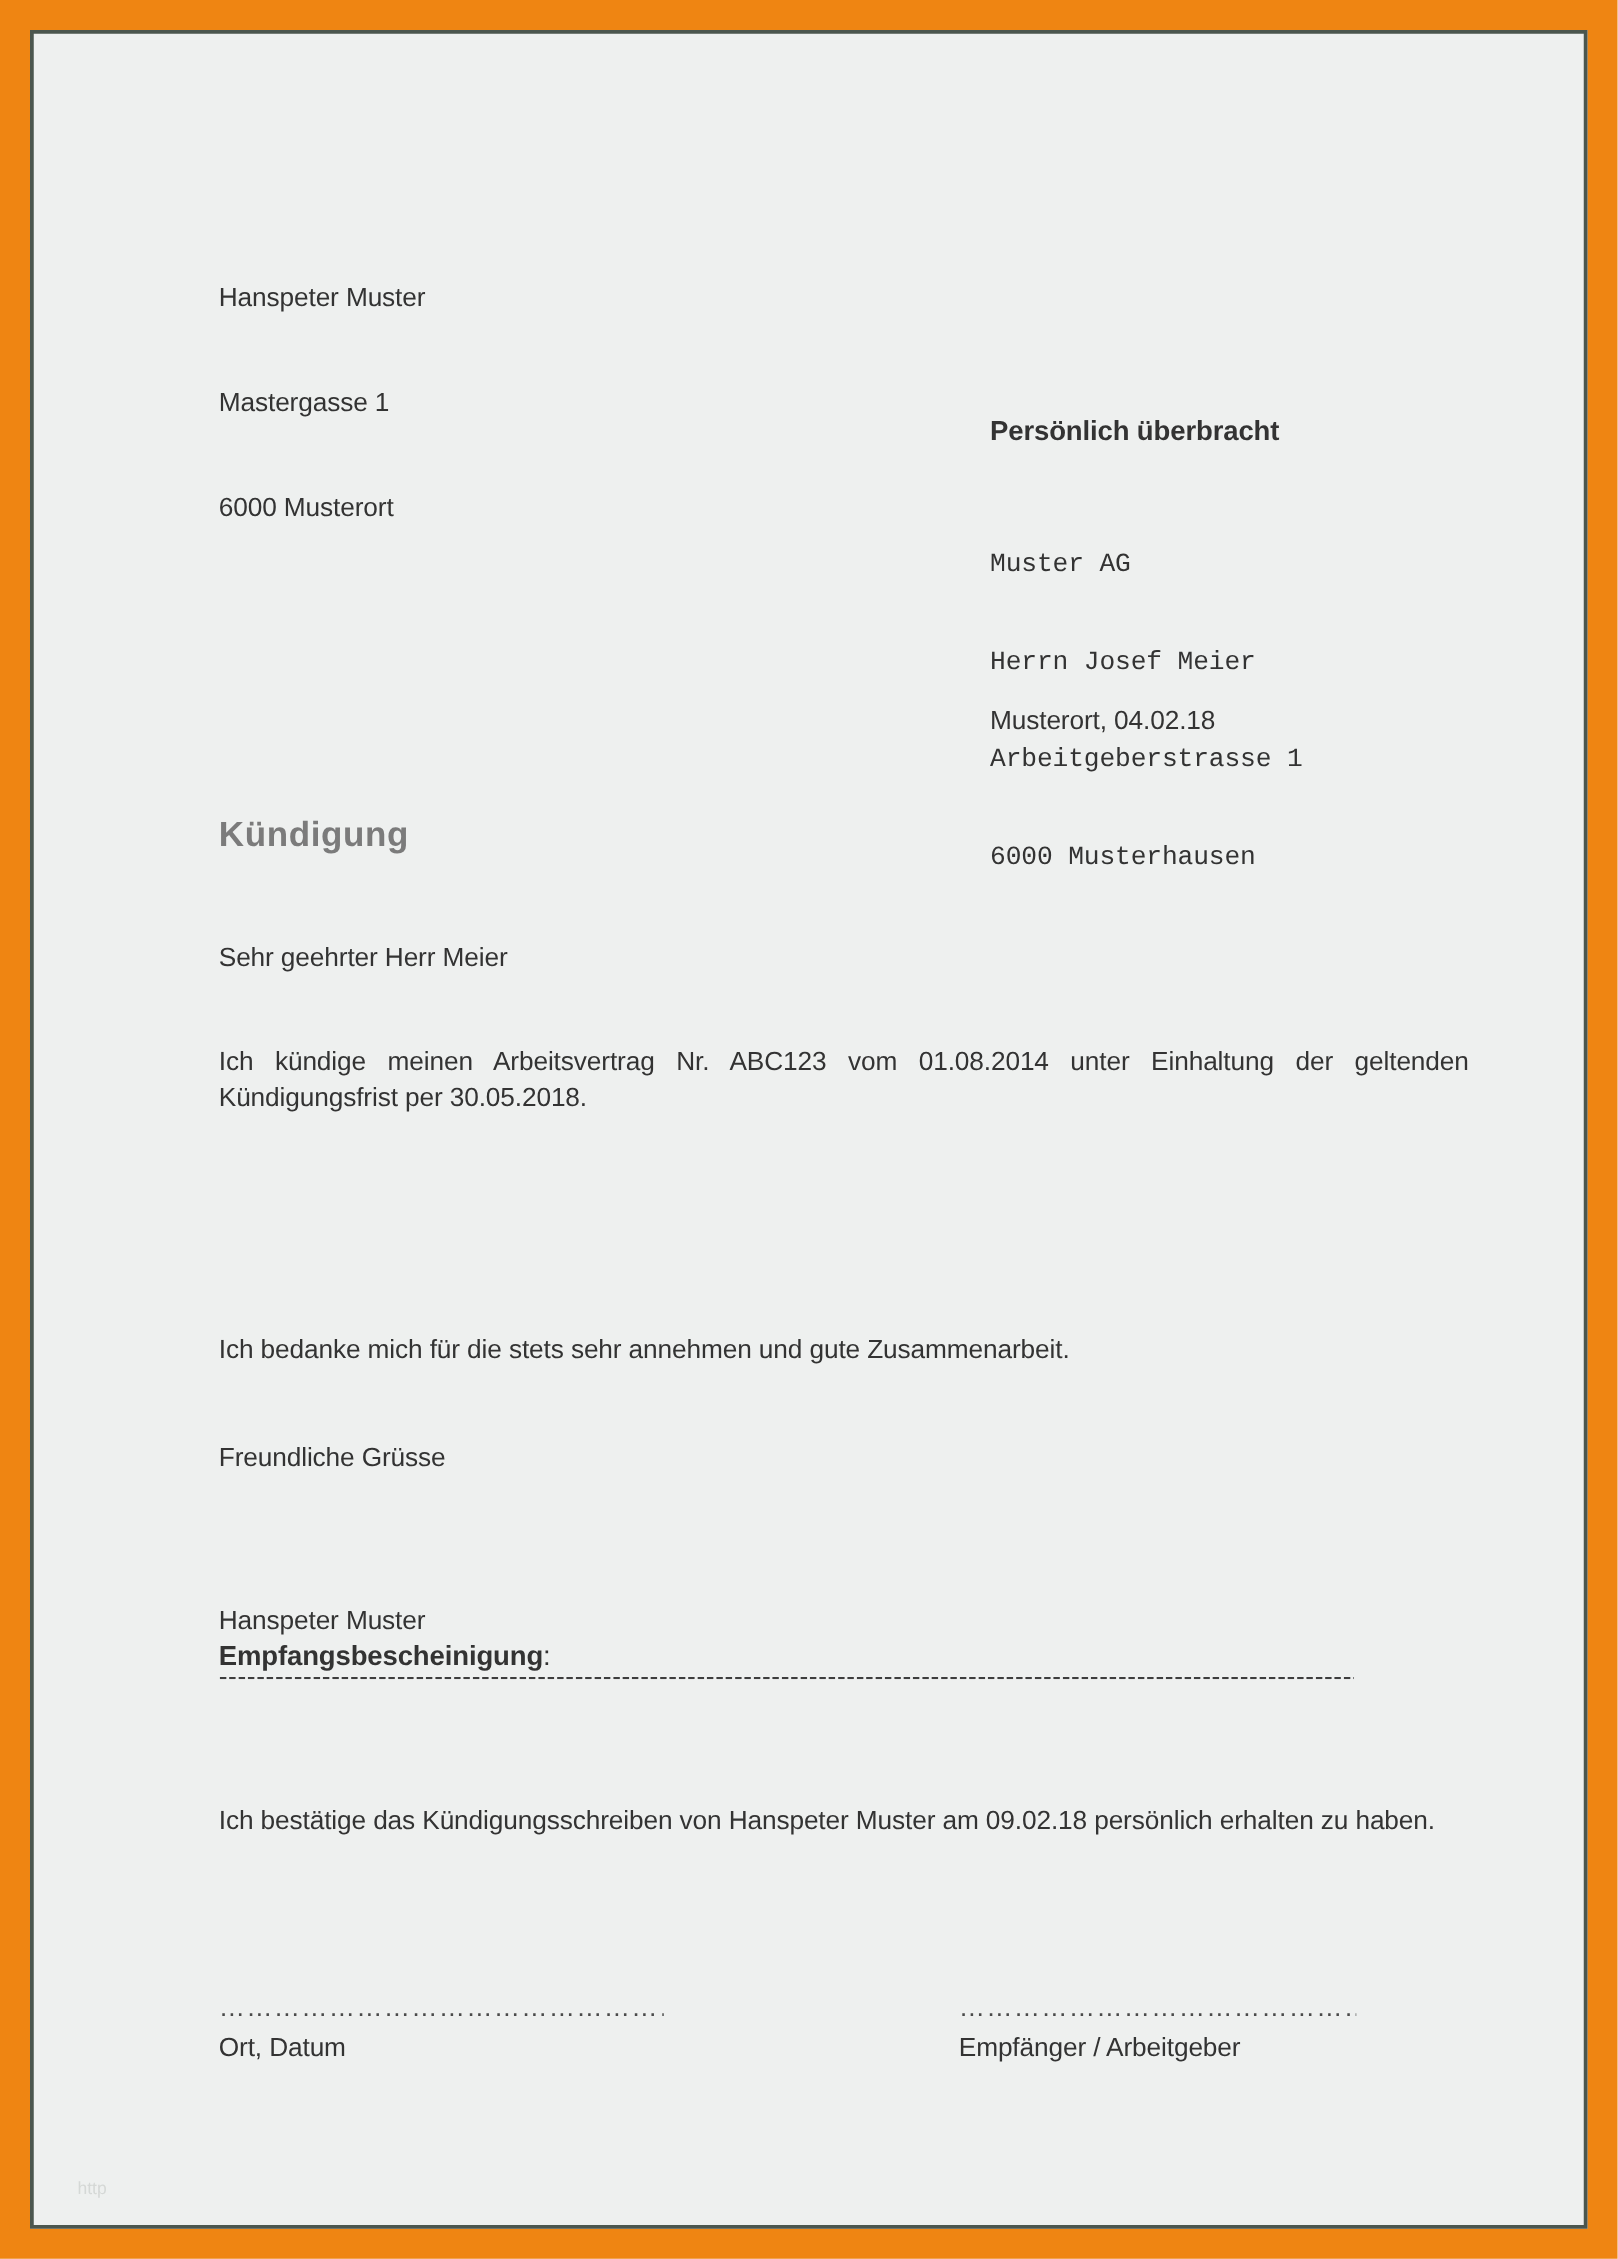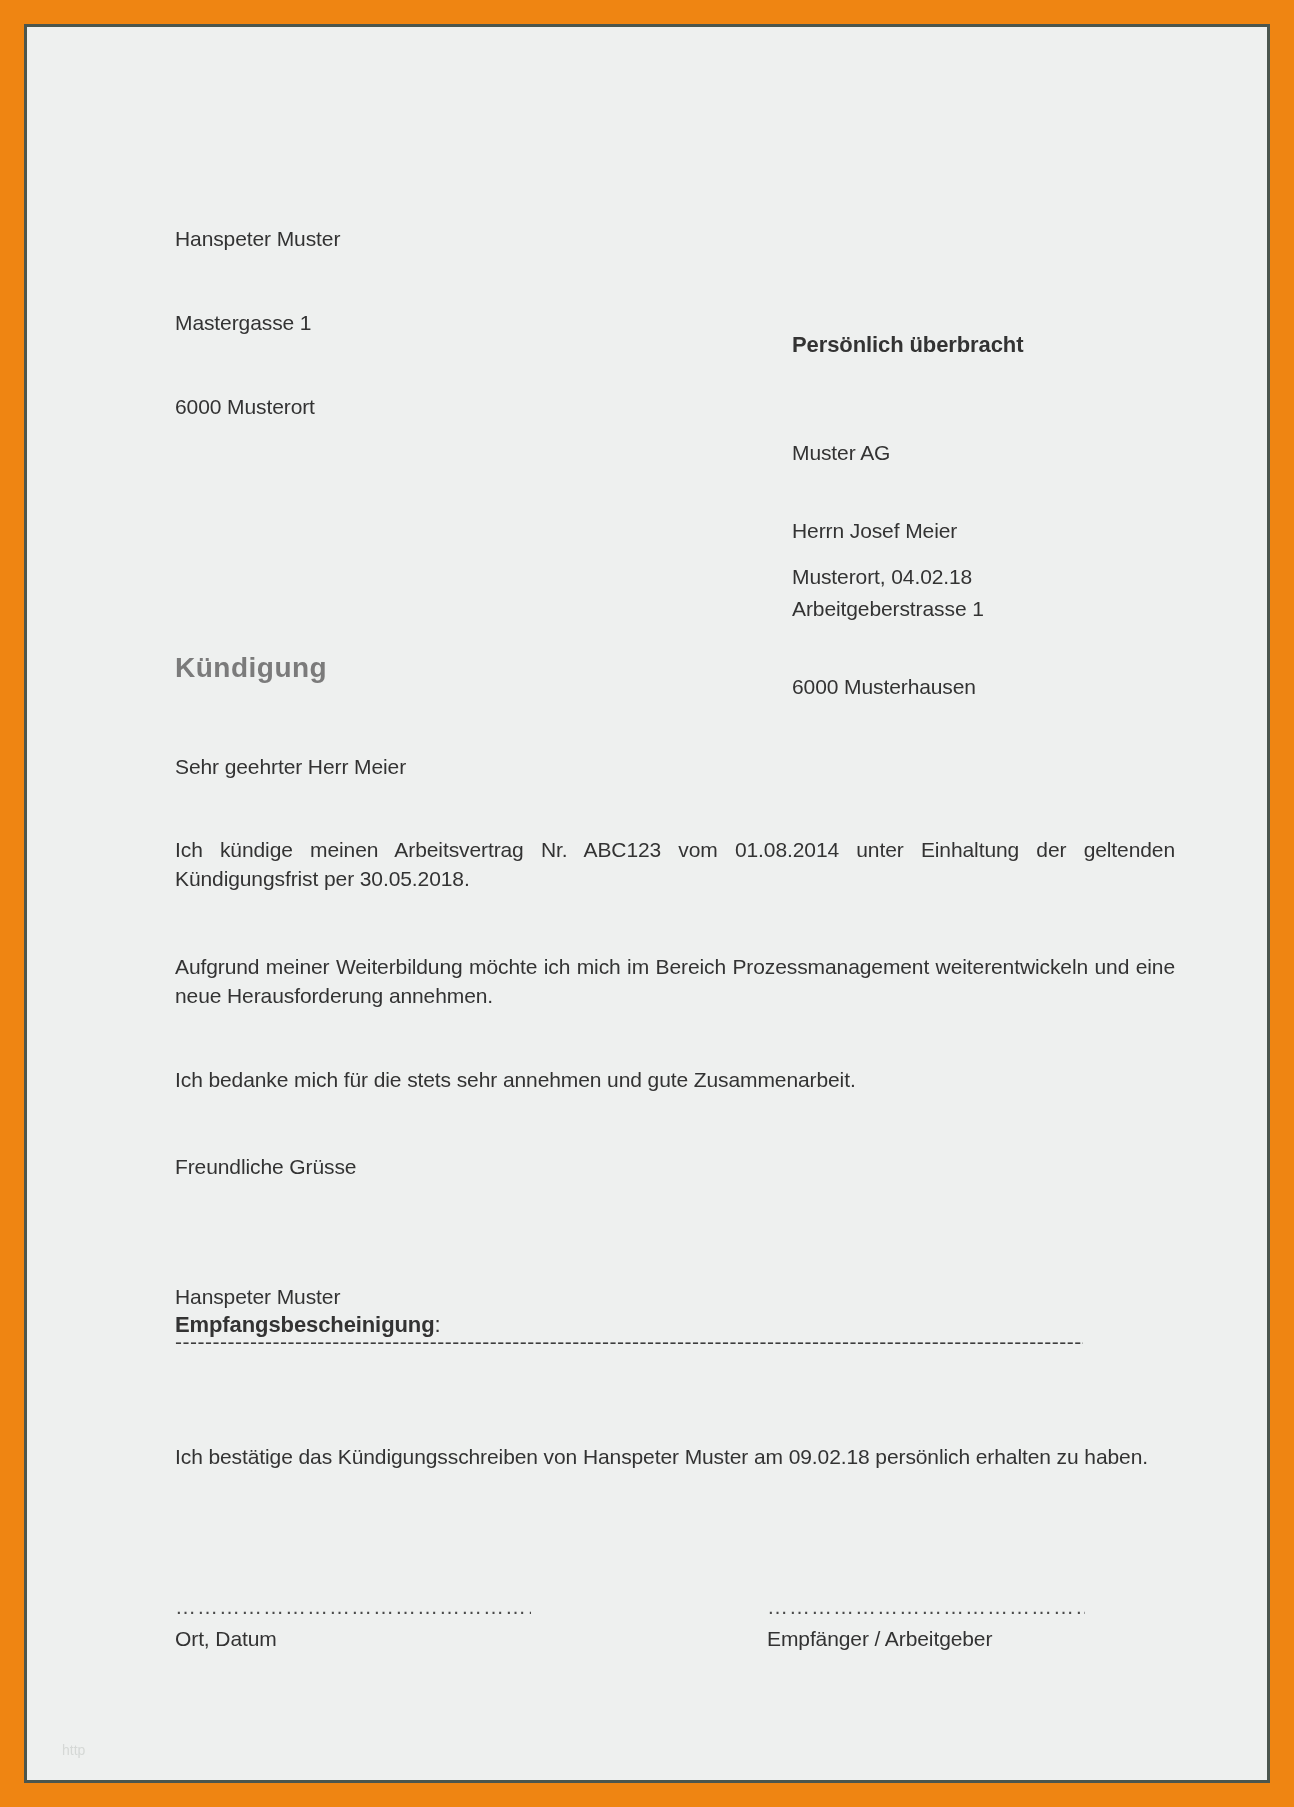--- a/index.html
+++ b/index.html
@@ -23,21 +23,21 @@
   }
   .t{
     position:absolute;
     color:var(--text,#333333);
     font-size:21px;
     line-height:29px;
     letter-spacing:-0.1px;
     white-space:pre;
   }
   .addr{line-height:28px;}
-  .recip{line-height:26px;}
+  .recip{line-height:26px;font-family:Liberation Mono, monospace;}
   .bold{font-weight:bold;}
   .para{
     width:1000px;
     white-space:normal;
     text-align:justify;
   }
   .subject{
     font-size:28px;
     line-height:32px;
     font-weight:bold;
@@ -89,21 +89,20 @@
     <div>6000 Musterhausen</div>
   </div>
 
   <div class="t" style="left:792px;top:537px;margin-top:25px;">Musterort, 04.02.18</div>
 
   <div class="t subject" style="left:175px;top:652px;">Kündigung</div>
 
   <div class="t" style="left:175px;top:752px;">Sehr geehrter Herr Meier</div>
 
   <div class="t para" style="left:175px;top:835px;">Ich kündige meinen Arbeitsvertrag Nr. ABC123 vom 01.08.2014 unter Einhaltung der geltenden Kündigungsfrist per 30.05.2018.</div>
-  <div class="t para" style="left:175px;top:952px;">Aufgrund meiner Weiterbildung möchte ich mich im Bereich Prozessmanagement weiterentwickeln und eine neue Herausforderung annehmen.</div>
   <div class="t para" style="left:175px;top:1065px;">Ich bedanke mich für die stets sehr annehmen und gute Zusammenarbeit.</div>
 
   <div class="t" style="left:175px;top:1152px;">Freundliche Grüsse</div>
 
   <div class="t" style="left:175px;top:1282px;">Hanspeter Muster</div>
 
   <div class="t dashline" style="left:175px;top:1327px;">--------------------------------------------------------------------------------------------------------------------------------------------------------------------</div>
 
   <div class="t receipt-h" style="left:175px;top:1310px;"><span class="bold">Empfangsbescheinigung</span><span>:</span></div>
 

